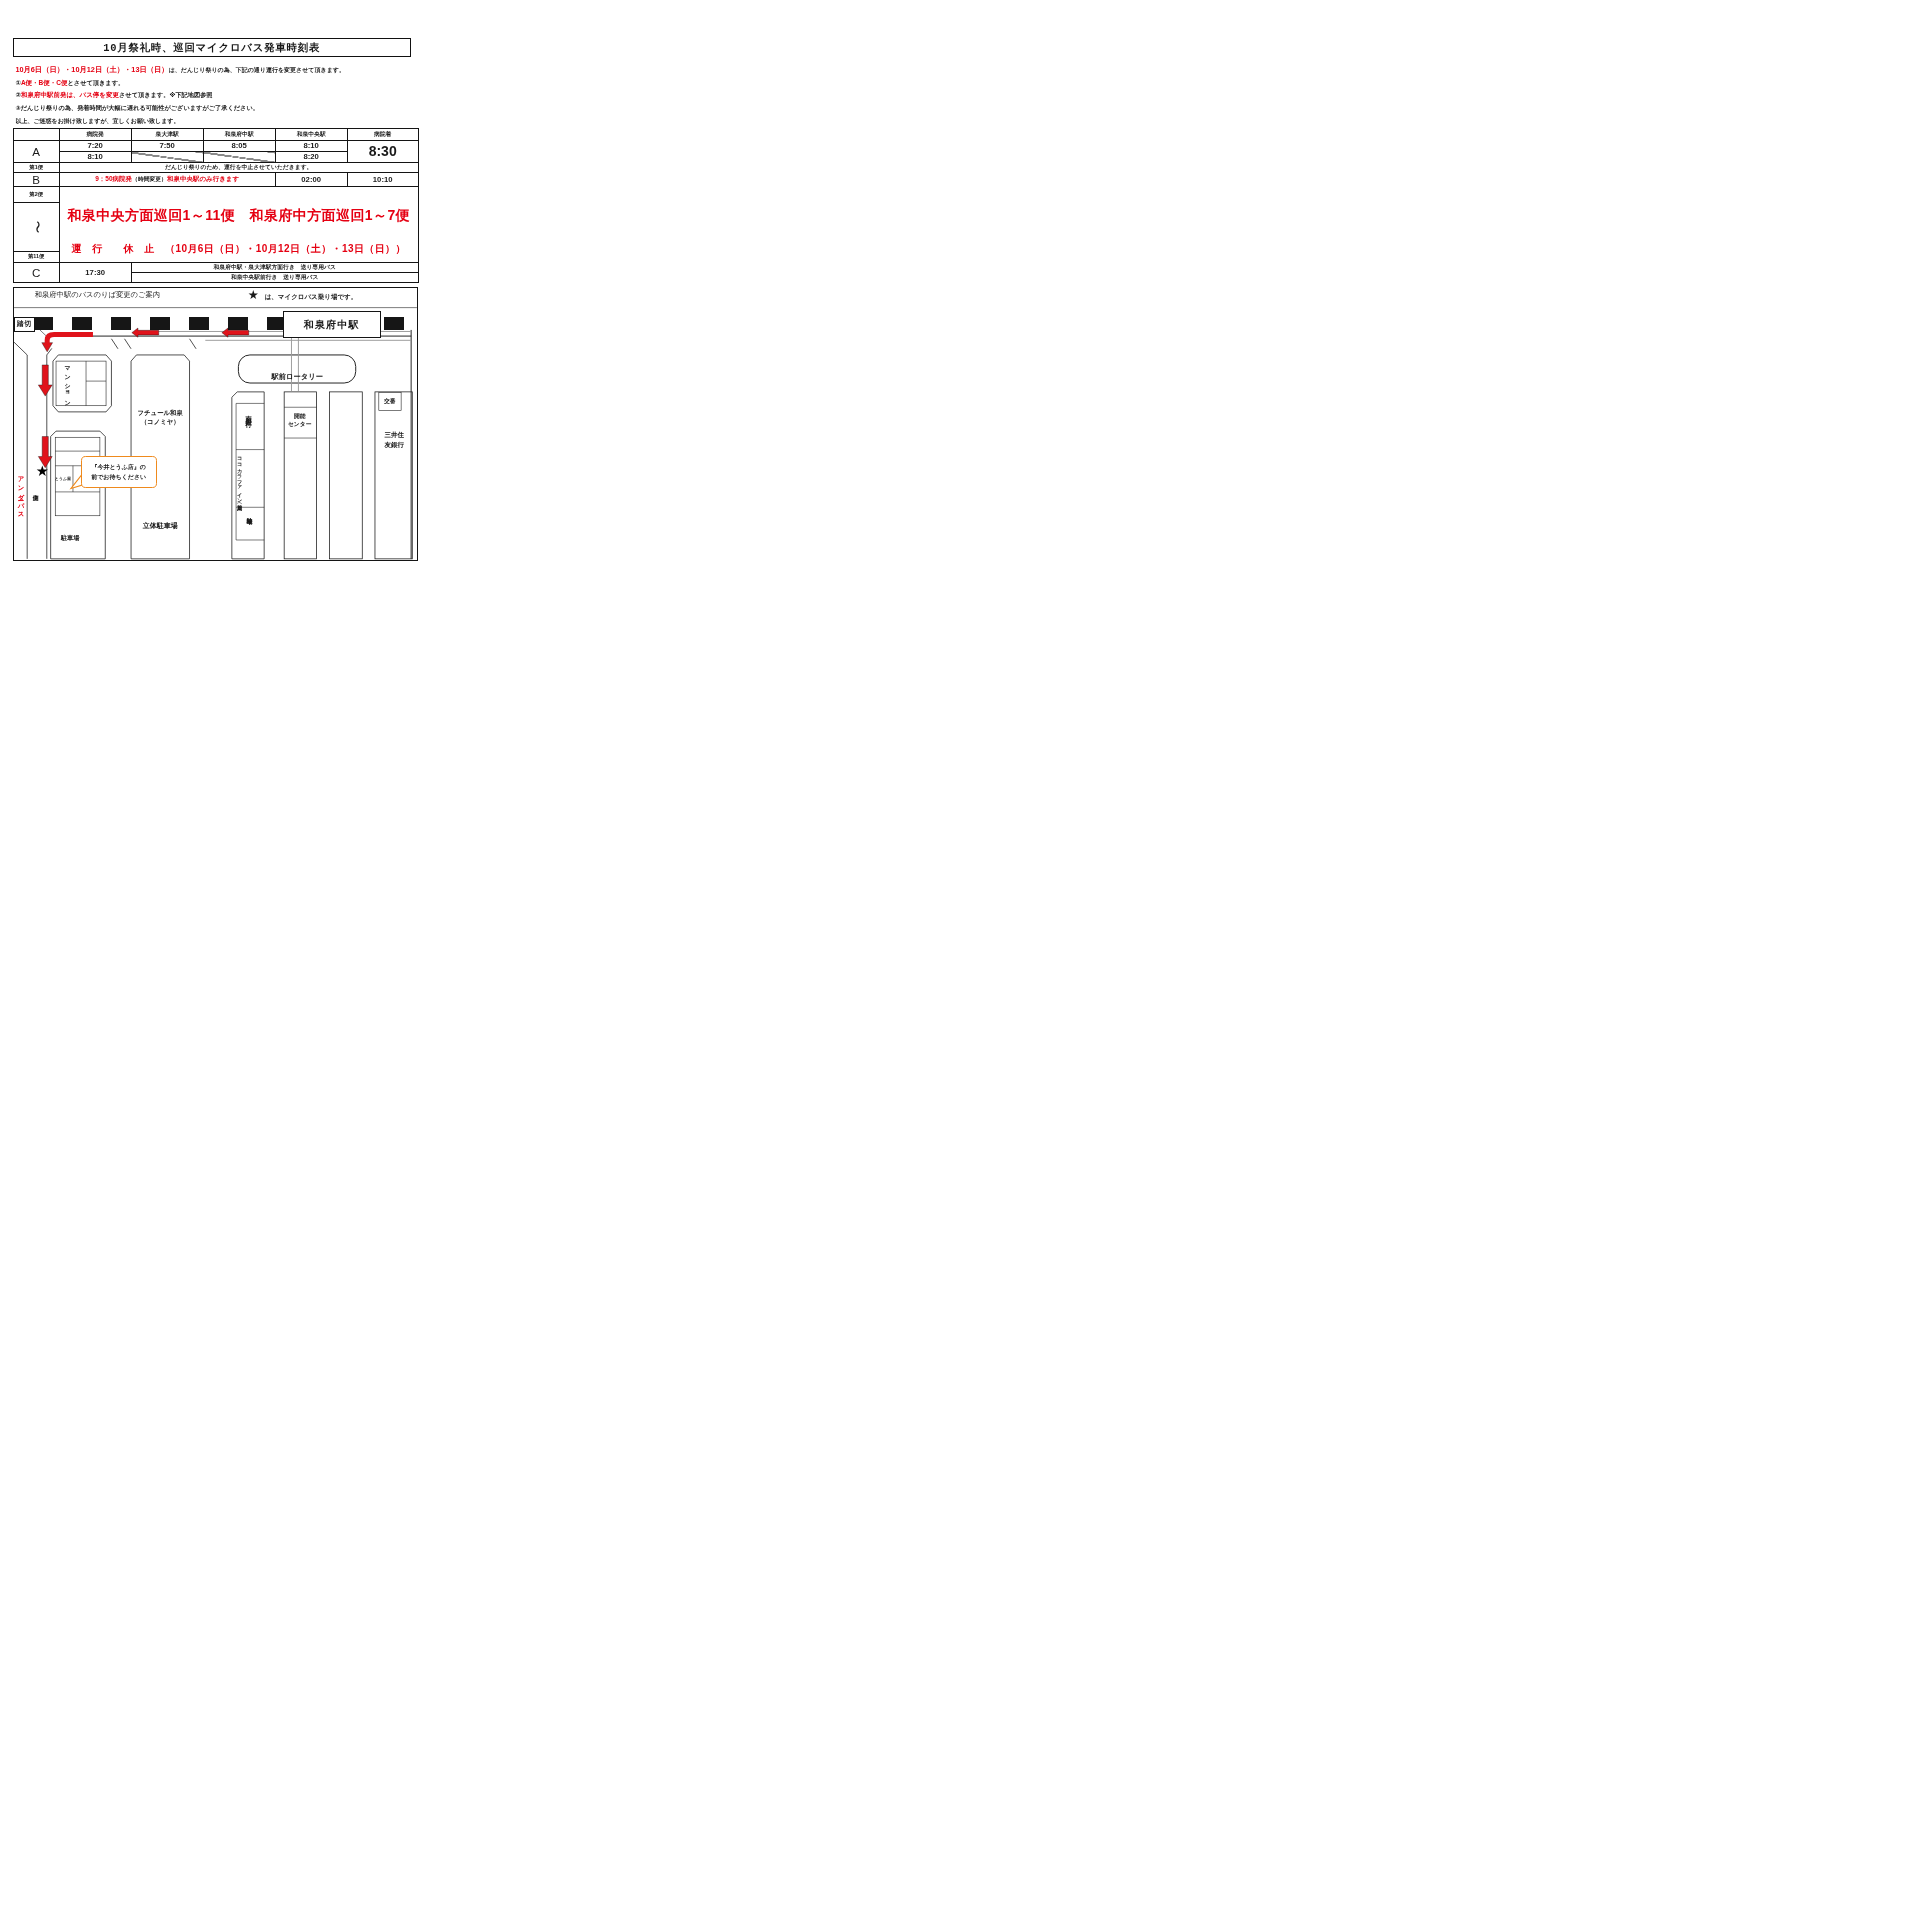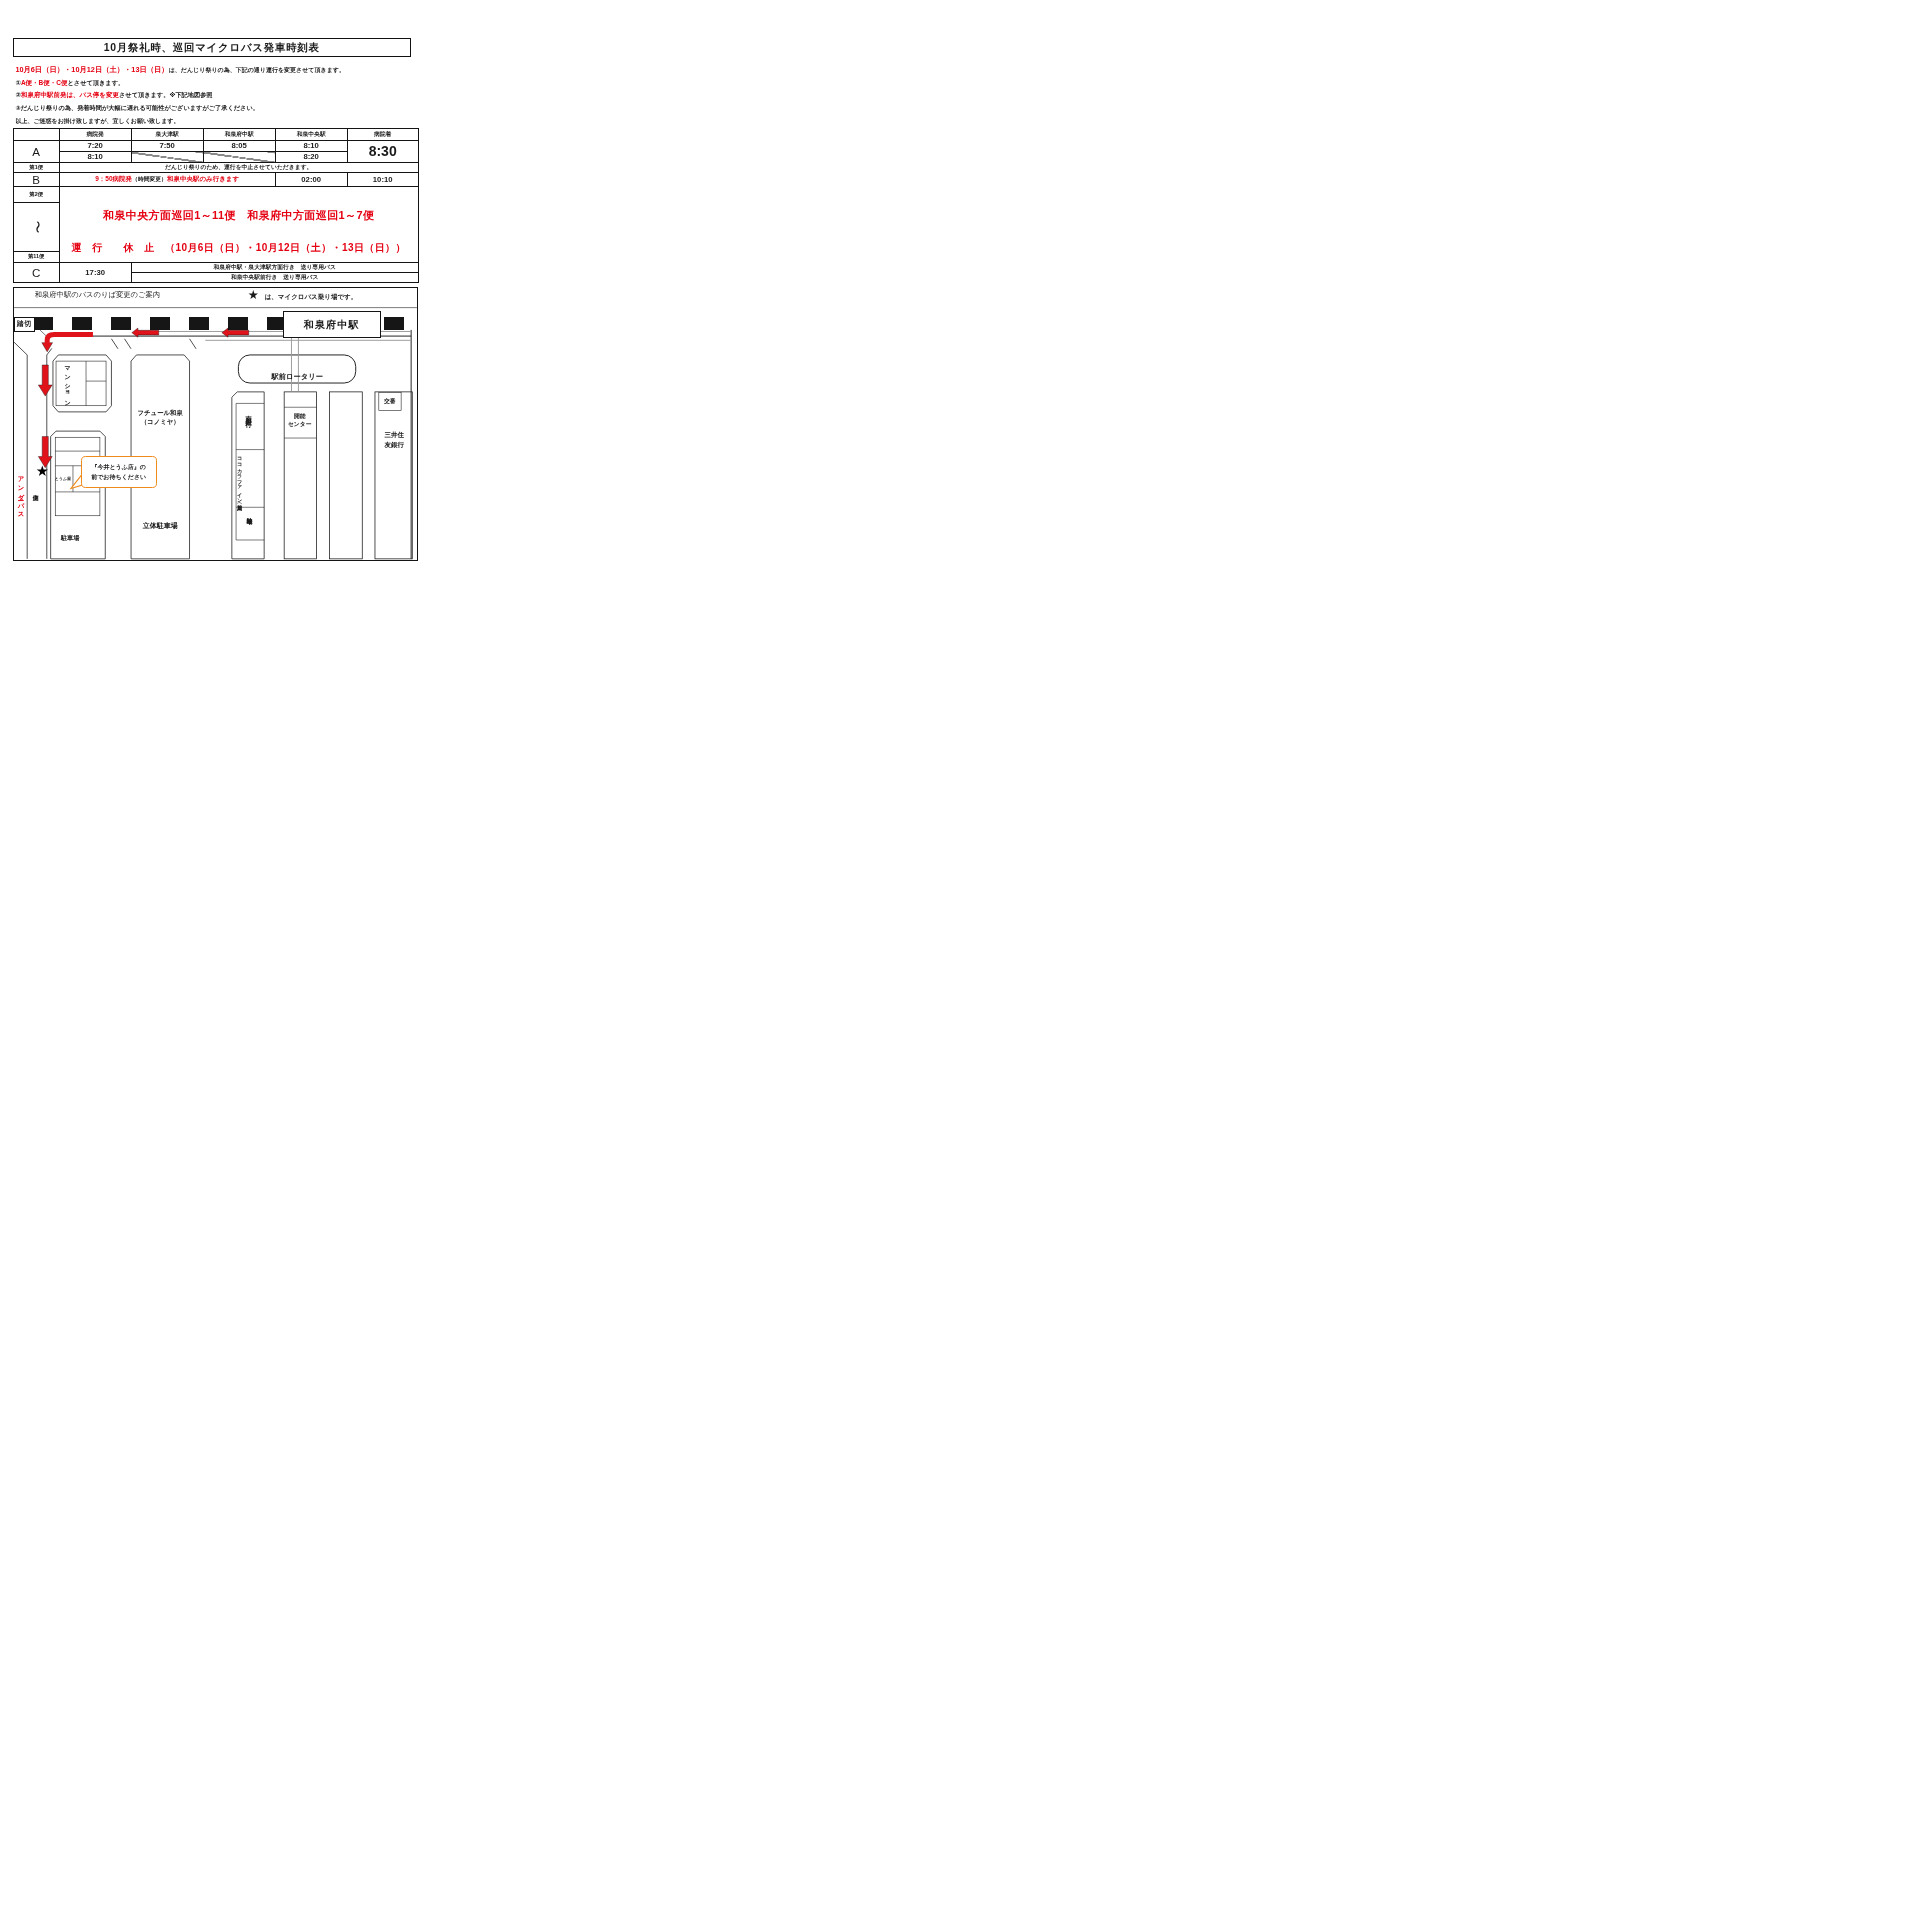--- a/index.html
+++ b/index.html
@@ -9,21 +9,21 @@
     overflow:hidden;
   }
   .abs { position:absolute; }
   .ctr { display:flex; align-items:center; justify-content:center; text-align:center; }
   .pre { white-space:pre-line; }
   .vtext { writing-mode:vertical-rl; text-orientation:upright; }
 
   
   .titlebox {
     left:12.7px; top:38px; width:396px; height:17px;
-    border:1.5px solid #111; font-size:10.4px; font-weight:900; letter-spacing:0.8px;
+    border:1.5px solid #111; font-size:10.4px; font-weight:900; letter-spacing:0.8px;font-family:Liberation Mono, monospace;
   }
 
   
   .intro { left:15.4px; white-space:nowrap; }
   .i-red1 { color:#e50012; font-size:7.3px; font-weight:800; }
   .i-blk1 { font-size:6px; font-weight:700; }
   .i-num  { font-size:6.5px; font-weight:600; }
   .i-red2 { color:#e50012; font-size:6.5px; font-weight:800; }
   .i-blk2 { font-size:6.2px; font-weight:700; }
 
@@ -36,21 +36,21 @@
   .hd { font-size:5.8px; font-weight:600; }
   .big { font-size:11.6px; font-weight:400; }
   .lab { font-size:5.4px; font-weight:700; }
   .tm { font-size:7.7px; font-weight:600; }
   .tmL { font-size:14px; font-weight:600; }
   .note { font-size:5.8px; font-weight:600; }
   .bred { font-size:6.5px; font-weight:800; color:#e50012; }
   .bblk { font-size:5.8px; font-weight:700; color:#141414; }
   .sl { background:linear-gradient(to top right,#fff 47.6%,#141414 47.6%,#141414 52.4%,#fff 52.4%); }
   .bigcell { vertical-align:top; }
-  .mline1 { margin-top:14px; font-size:11px; font-weight:800; color:#e50012; letter-spacing:0.4px; text-align:center; }
+  .mline1 { margin-top:14px; font-size:14px; font-weight:800; color:#e50012; letter-spacing:0.4px; text-align:center; }
   .mline2 { margin-top:17.7px; font-size:10px; font-weight:800; color:#e50012; letter-spacing:0.4px; text-align:center; }
   .dest { font-size:5.8px; font-weight:700; }
   .dv { border-top-width:1.3px !important; }
   .rot { transform:rotate(90deg); font-size:13px; font-weight:400; }
 
   
   .map {
     position:absolute; left:12.7px; top:287px; width:403px; height:272px;
     border:1px solid #141414; background:#fff;
   }

